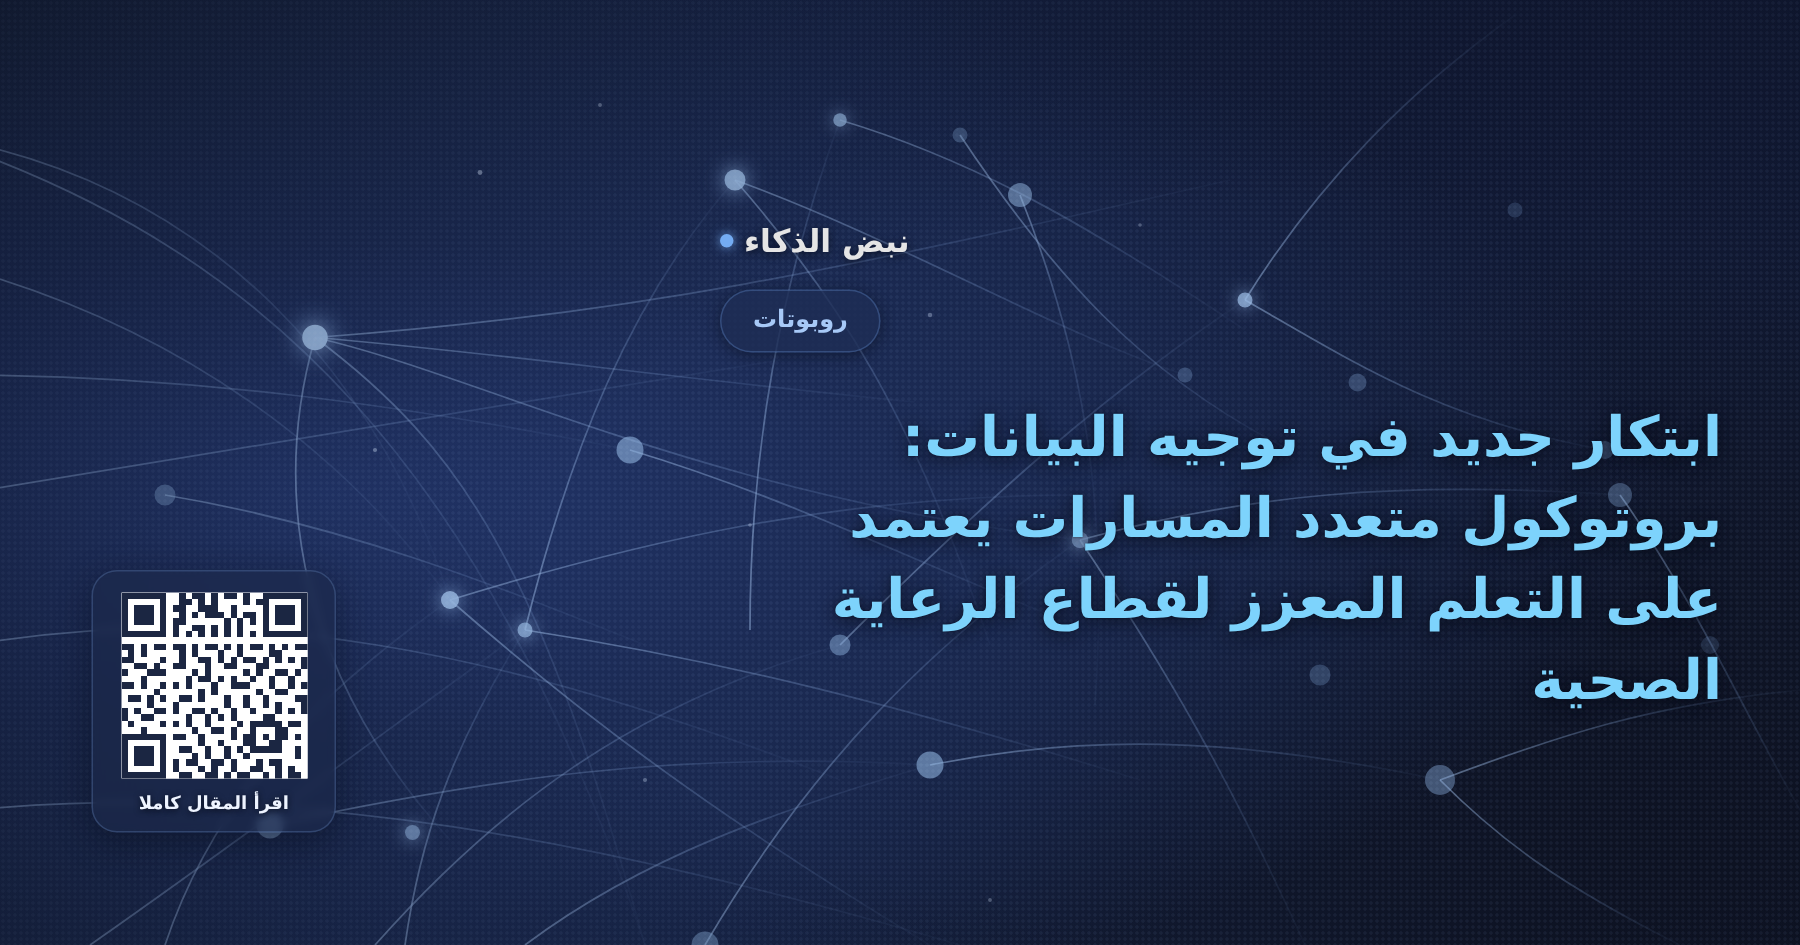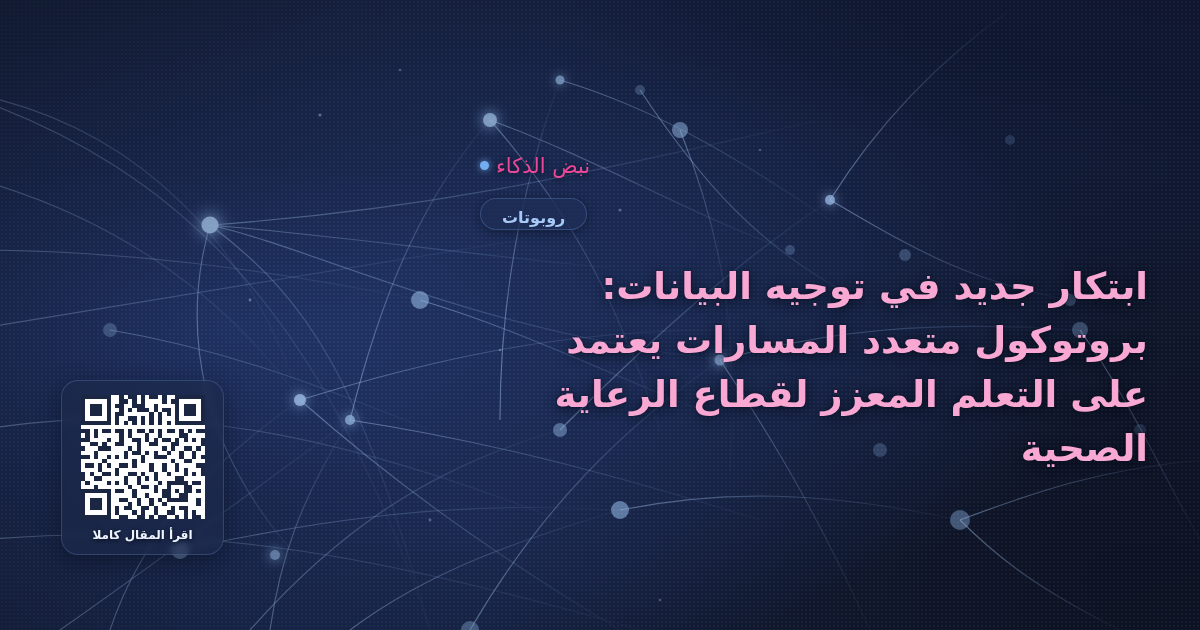--- a/index.html
+++ b/index.html
@@ -60,49 +60,49 @@
     flex-direction: column;
     align-items: flex-end;
     justify-content: center;
     text-align: right;
   }
   .brand {
     display: flex;
     align-items: center;
     gap: 7px;
     flex-direction: row-reverse;
-    color: #ec4899;
+    color: #e5e5e5;
     font-size: 21px;
-    font-weight: 400;
+    font-weight: 700;
     letter-spacing: .2px;
     margin-bottom: 20px;
     text-shadow: 0 1px 6px rgba(8,12,26,.8);
   }
   .brand-dot {
     width: 9px;
     height: 9px;
     border-radius: 50%;
     background: #74acf2;
     box-shadow: 0 0 7px rgba(116,172,242,.85);
     flex: 0 0 auto;
   }
   .badge {
     display: inline-block;
-    padding: 9px 21px 2px;
+    padding: 9px 21px 12px;
     border-radius: 22px;
     background: rgba(30,45,84,.78);
     border: 1px solid rgba(104,146,212,.32);
     color: #a7c9f7;
     font-size: 16px;
     font-weight: 600;
     margin-bottom: 30px;
     box-shadow: 0 2px 10px rgba(6,10,22,.45);
   }
   .headline {
-    color: #f9a8d4;
+    color: #7dd3fc;
     font-size: 37px;
     font-weight: 700;
     line-height: 1.46;
     margin: 0;
     max-width: 700px;
     text-shadow: 0 2px 12px rgba(8,12,26,.75), 0 0 2px rgba(8,12,26,.6);
   }
 
   
   .qr-card {

